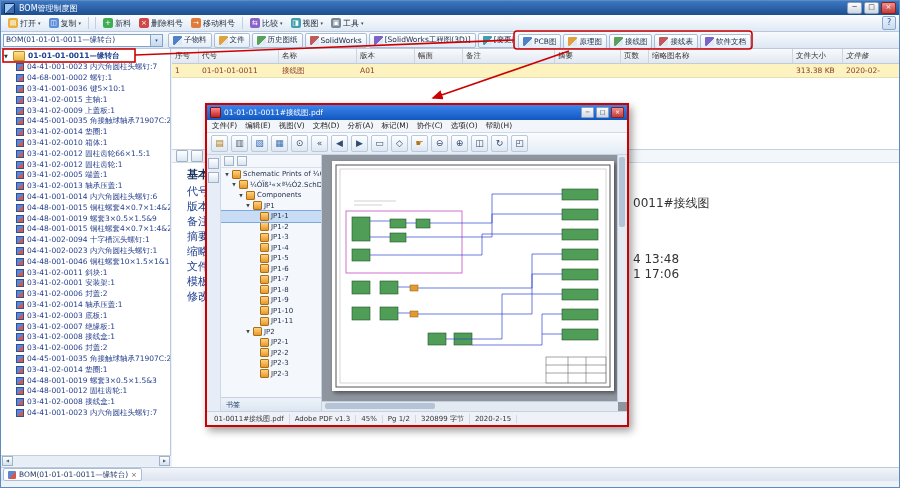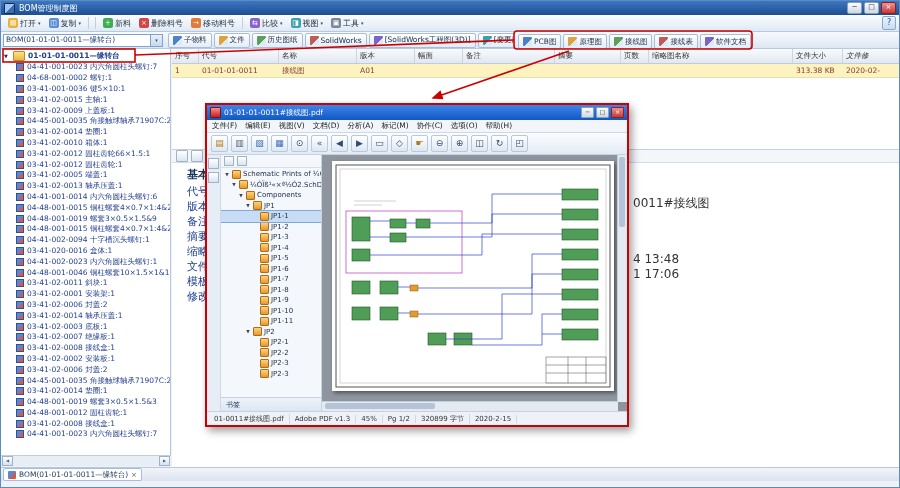--- a/index.html
+++ b/index.html
@@ -308,24 +308,20 @@
         <div class="titem">
           <span class="part-icon"></span>
           <span>04-48-001-0015 铜柱螺套4×0.7×1:4&amp;24</span>
         </div>
         <div class="titem">
           <span class="part-icon"></span>
           <span>04-41-002-0094 十字槽沉头螺钉:1</span>
         </div>
         <div class="titem">
           <span class="part-icon"></span>
-          <span>03-41-020-0016 盒体:1</span>
-        </div>
-        <div class="titem">
-          <span class="part-icon"></span>
           <span>04-41-002-0023 内六角圆柱头螺钉:1</span>
         </div>
         <div class="titem">
           <span class="part-icon"></span>
           <span>04-48-001-0046 铜柱螺套10×1.5×1&amp;1</span>
         </div>
         <div class="titem">
           <span class="part-icon"></span>
           <span>03-41-02-0011 斜块:1</span>
         </div>
@@ -345,24 +341,20 @@
           <span class="part-icon"></span>
           <span>03-41-02-0003 底板:1</span>
         </div>
         <div class="titem">
           <span class="part-icon"></span>
           <span>03-41-02-0007 绝缘板:1</span>
         </div>
         <div class="titem">
           <span class="part-icon"></span>
           <span>03-41-02-0008 接线盒:1</span>
-        </div>
-        <div class="titem">
-          <span class="part-icon"></span>
-          <span>03-41-02-0002 安装板:1</span>
         </div>
         <div class="titem">
           <span class="part-icon"></span>
           <span>03-41-02-0006 封盖:2</span>
         </div>
         <div class="titem">
           <span class="part-icon"></span>
           <span>04-45-001-0035 角接触球轴承71907C:2</span>
         </div>
         <div class="titem">

